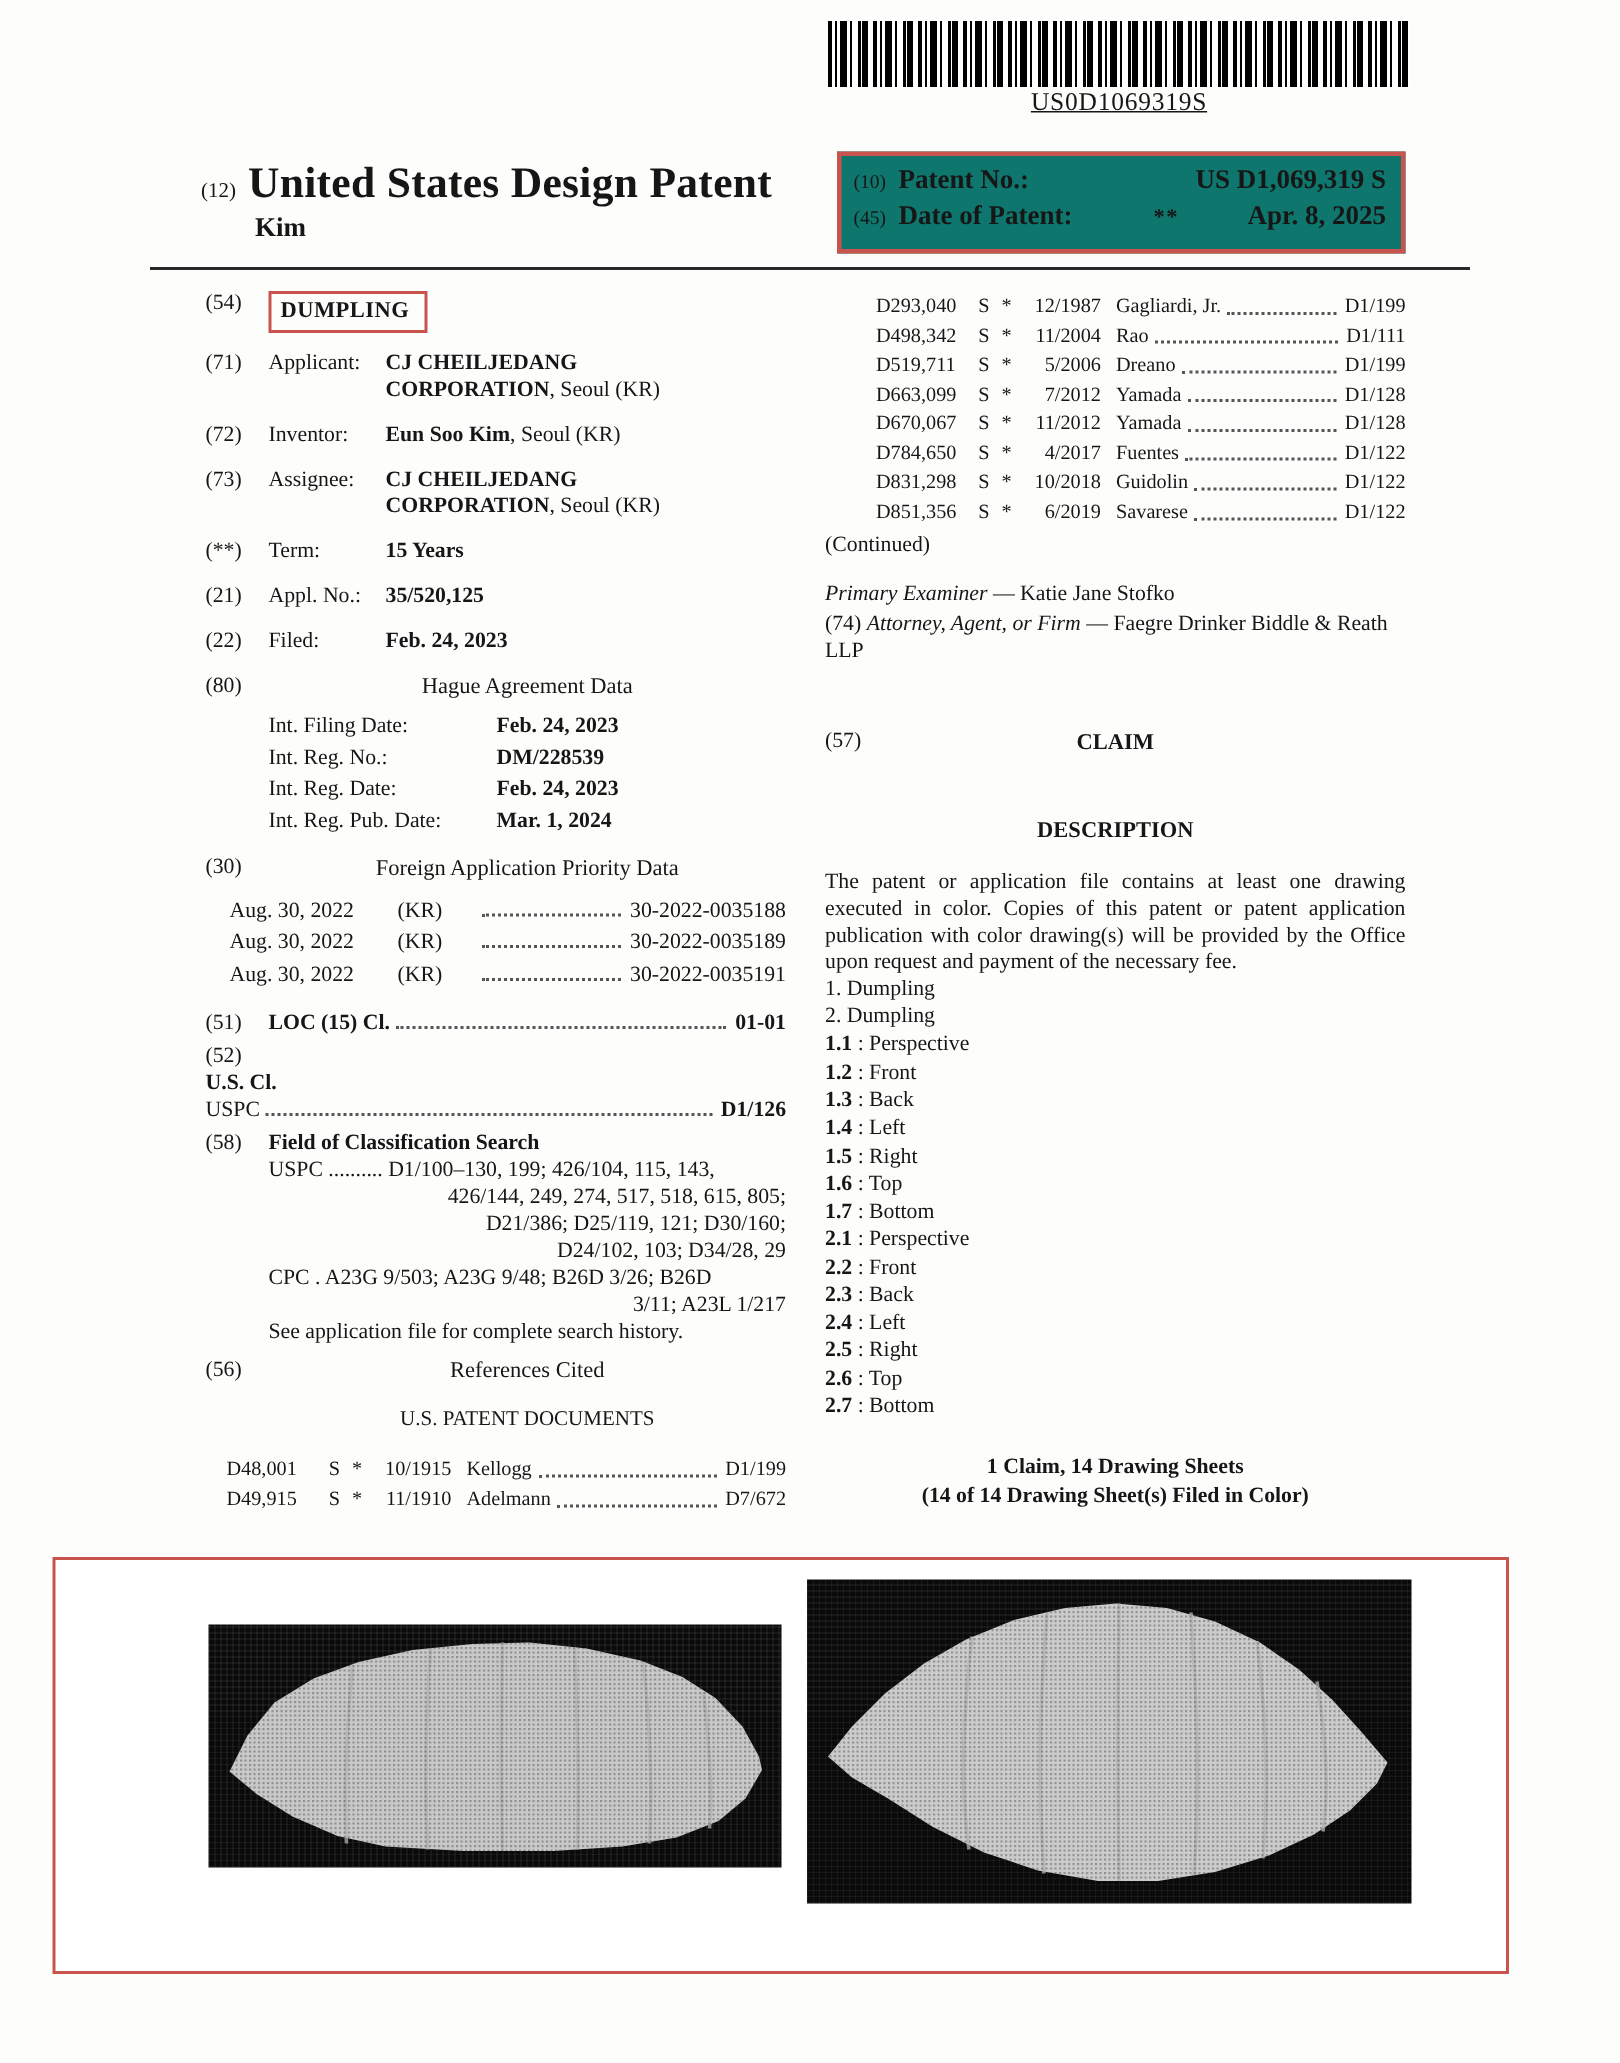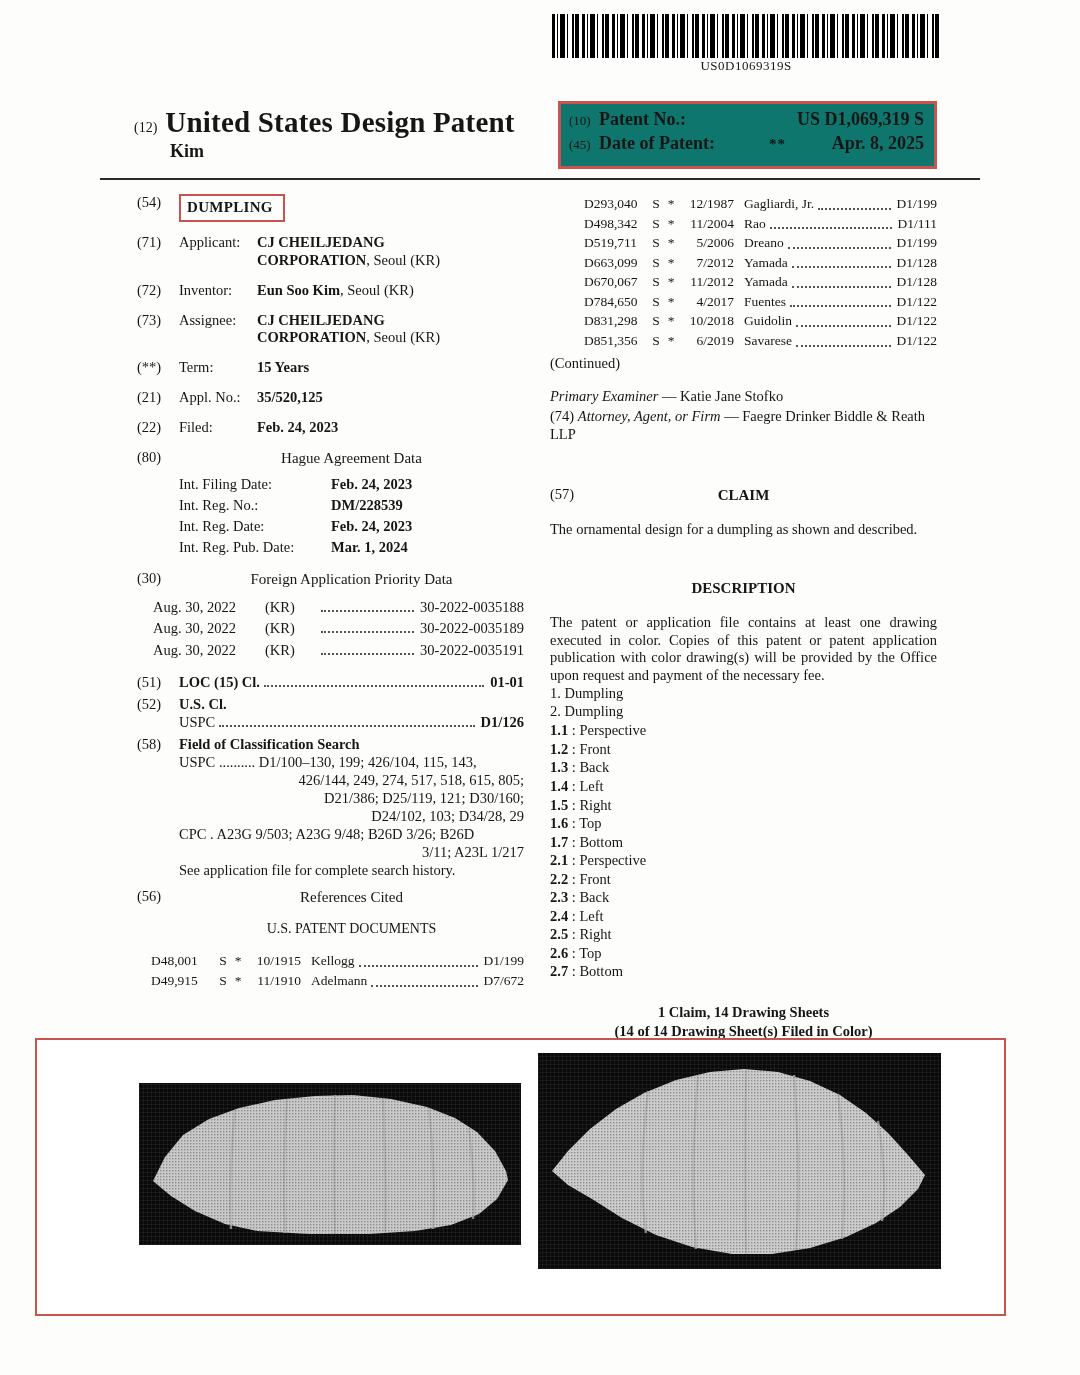--- a/index.html
+++ b/index.html
@@ -6,21 +6,21 @@
   .page{position:relative;width:1080px;height:1375px;background:#fdfdfc;
         font-family:"Liberation Serif",serif;color:#161616;overflow:hidden;}
 
   
   .barcode{position:absolute;left:552px;top:14px;width:388px;height:44px;
     background:repeating-linear-gradient(90deg,
       #000 0 3px,#fff 3px 5px,#000 5px 6px,#fff 6px 8px,
       #000 8px 13px,#fff 13px 15px,#000 15px 16px,#fff 16px 20px,
       #000 20px 22px,#fff 22px 23px,#000 23px 27px,#fff 27px 30px);}
   .barcode-text{position:absolute;left:552px;top:58px;width:388px;text-align:center;
-    font-size:13px;letter-spacing:.5px;}
+    font-size:17px;letter-spacing:.5px;text-decoration:underline;}
 
   
   .h-left{position:absolute;left:134px;top:106px;width:430px;}
   .h-row{display:flex;align-items:baseline;gap:8px;}
   .h-code{font-size:14px;}
   .h-title{font-size:29px;font-weight:bold;letter-spacing:.2px;white-space:nowrap;}
   .h-kim{font-size:18px;font-weight:bold;margin:2px 0 0 36px;}
   .pn-box{position:absolute;left:558px;top:101px;width:379px;height:68px;
     border:3px solid #c9544d;box-sizing:border-box;padding:5px 10px 0 8px;background:#0f766e;}
   .pn-row{display:flex;align-items:baseline;margin-bottom:3px;}
@@ -225,21 +225,21 @@
 
       <div class="item" style="margin-bottom:4px;">
         <span class="code">(51)</span>
         <span class="ibody row-flex">
           <span class="b">LOC (15) Cl.</span>
           <span class="leader"></span>
           <span class="b">01-01</span>
         </span>
       </div>
 
-      <div class="item" style="margin-bottom:4px;">
+      <div class="item" style="margin-bottom:4px;flex-direction:column;">
         <span class="code">(52)</span>
         <span class="ibody">
           <div class="b">U.S. Cl.</div>
           <div class="row-flex">
             <span>USPC</span>
             <span class="leader"></span>
             <span class="b">D1/126</span>
           </div>
         </span>
       </div>
@@ -371,21 +371,20 @@
       <div>
         <span>(74)</span>
         <i>Attorney, Agent, or Firm</i>
         <span>— Faegre Drinker Biddle &amp; Reath LLP</span>
       </div>
 
       <div class="sec-head" style="margin-top:42px;">
         <span class="sec-code">(57)</span>
         <span>CLAIM</span>
       </div>
-      <div class="just">The ornamental design for a dumpling as shown and described.</div>
 
       <div class="sec-head" style="margin-top:40px;">DESCRIPTION</div>
       <div class="just">The patent or application file contains at least one drawing executed in color. Copies of this patent or patent application publication with color drawing(s) will be provided by the Office upon request and payment of the necessary fee.</div>
       <div>1. Dumpling</div>
       <div>2. Dumpling</div>
 
       <div class="views">
         <div><b>1.1</b><span class="view-lab">Perspective</span></div>
         <div><b>1.2</b><span class="view-lab">Front</span></div>
         <div><b>1.3</b><span class="view-lab">Back</span></div>

